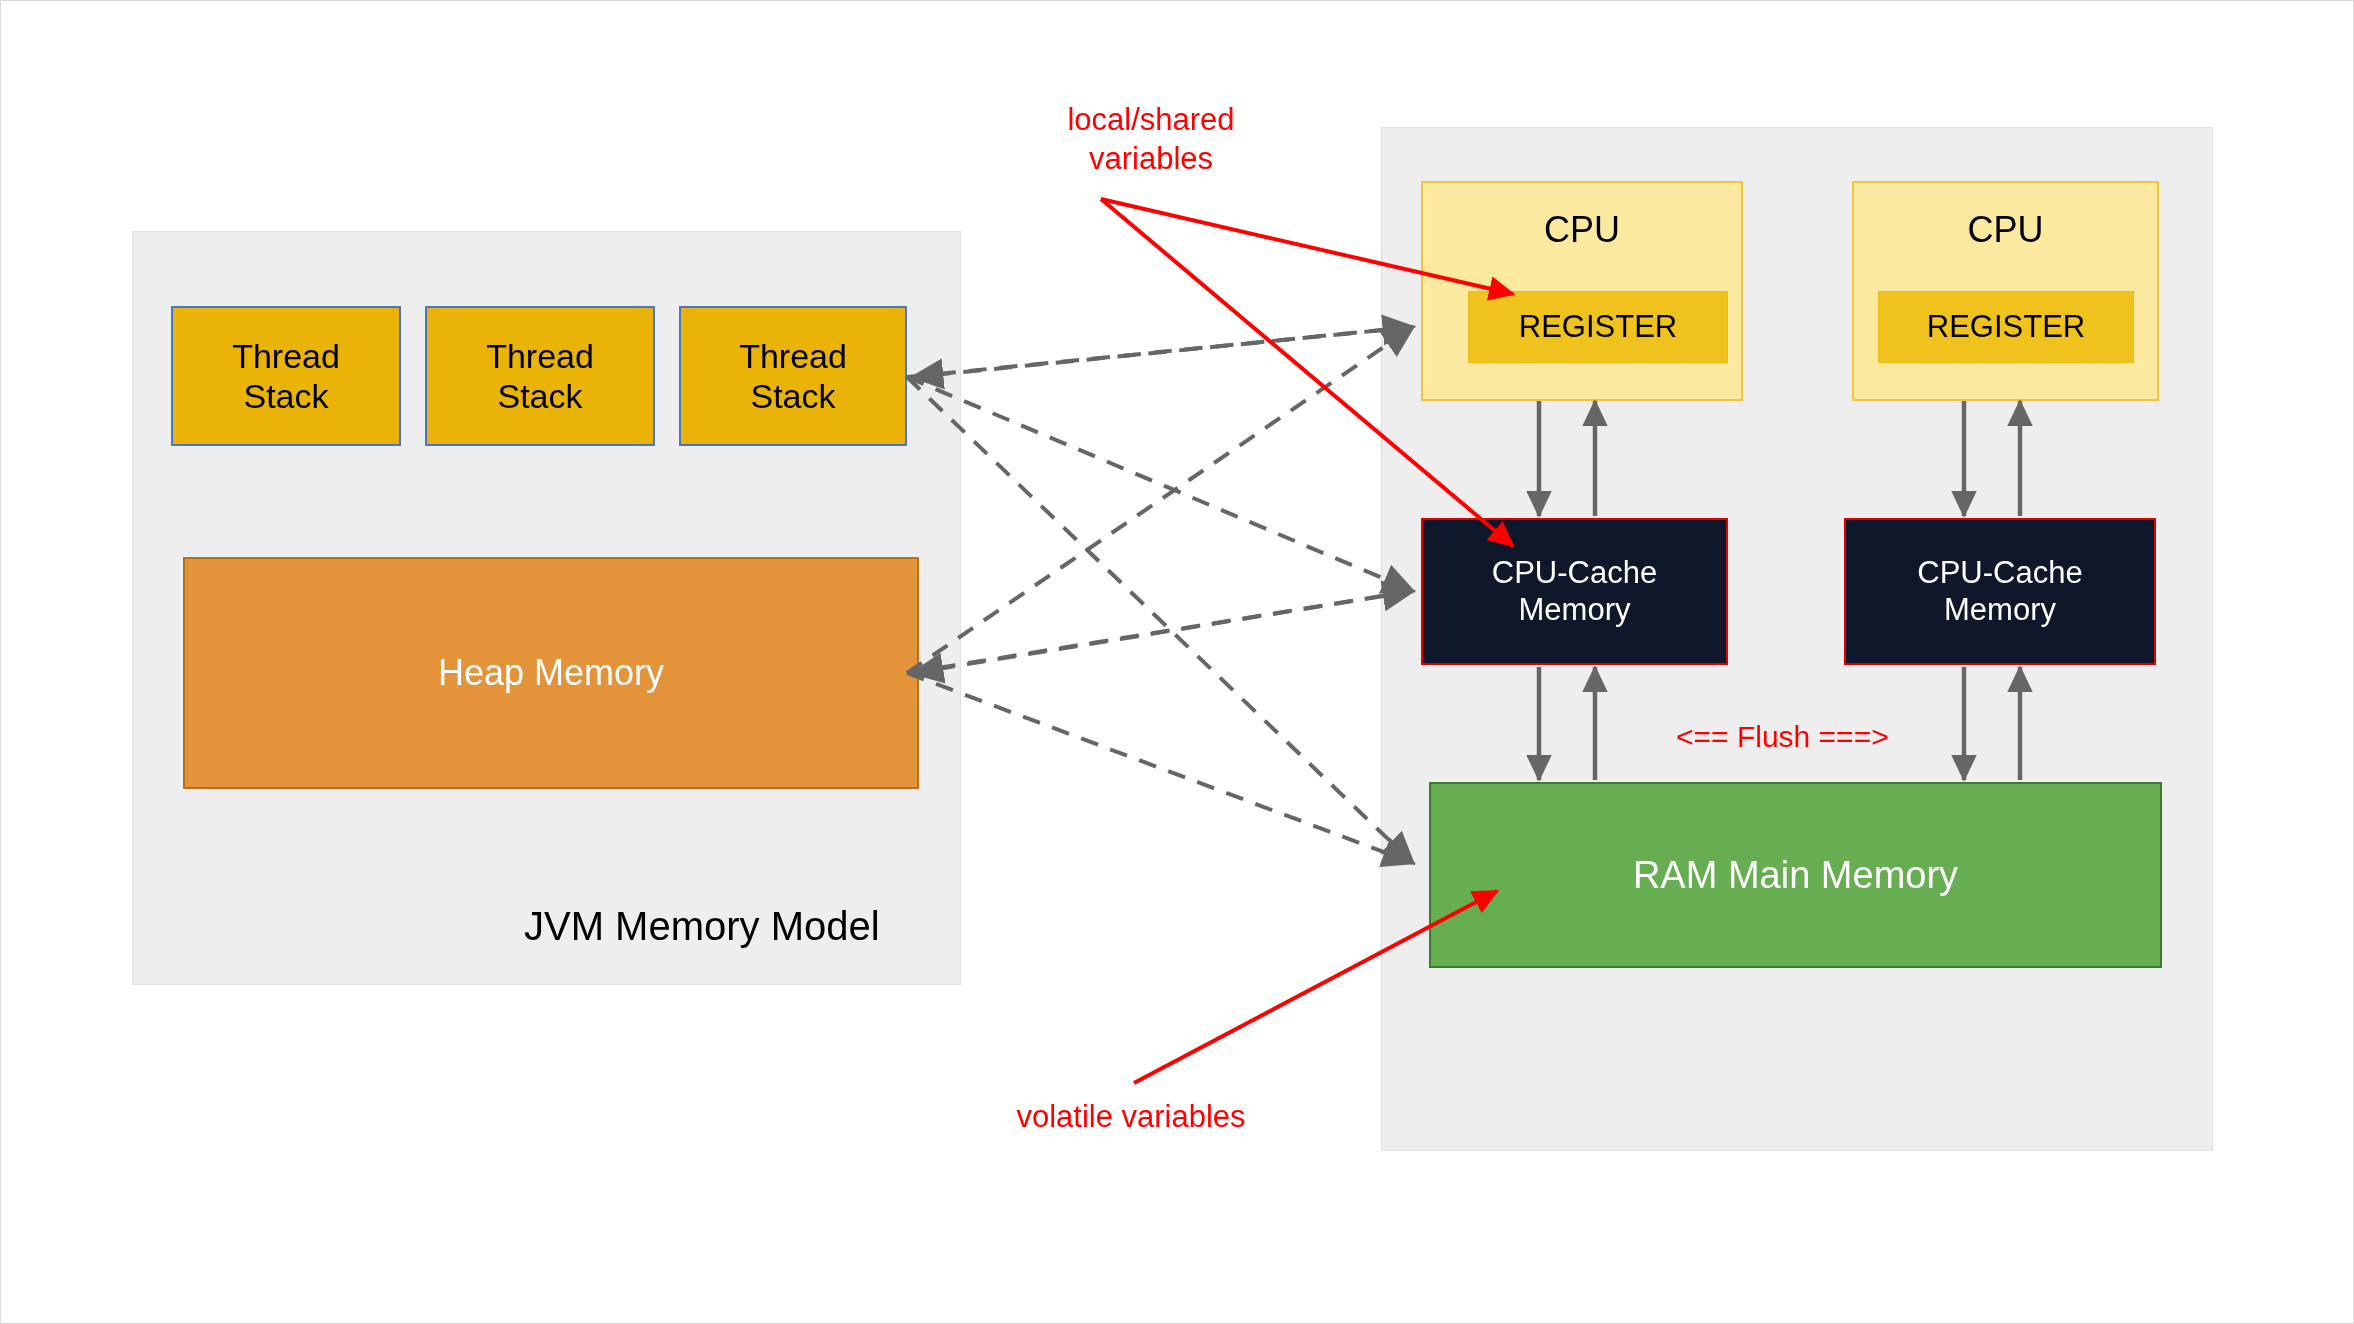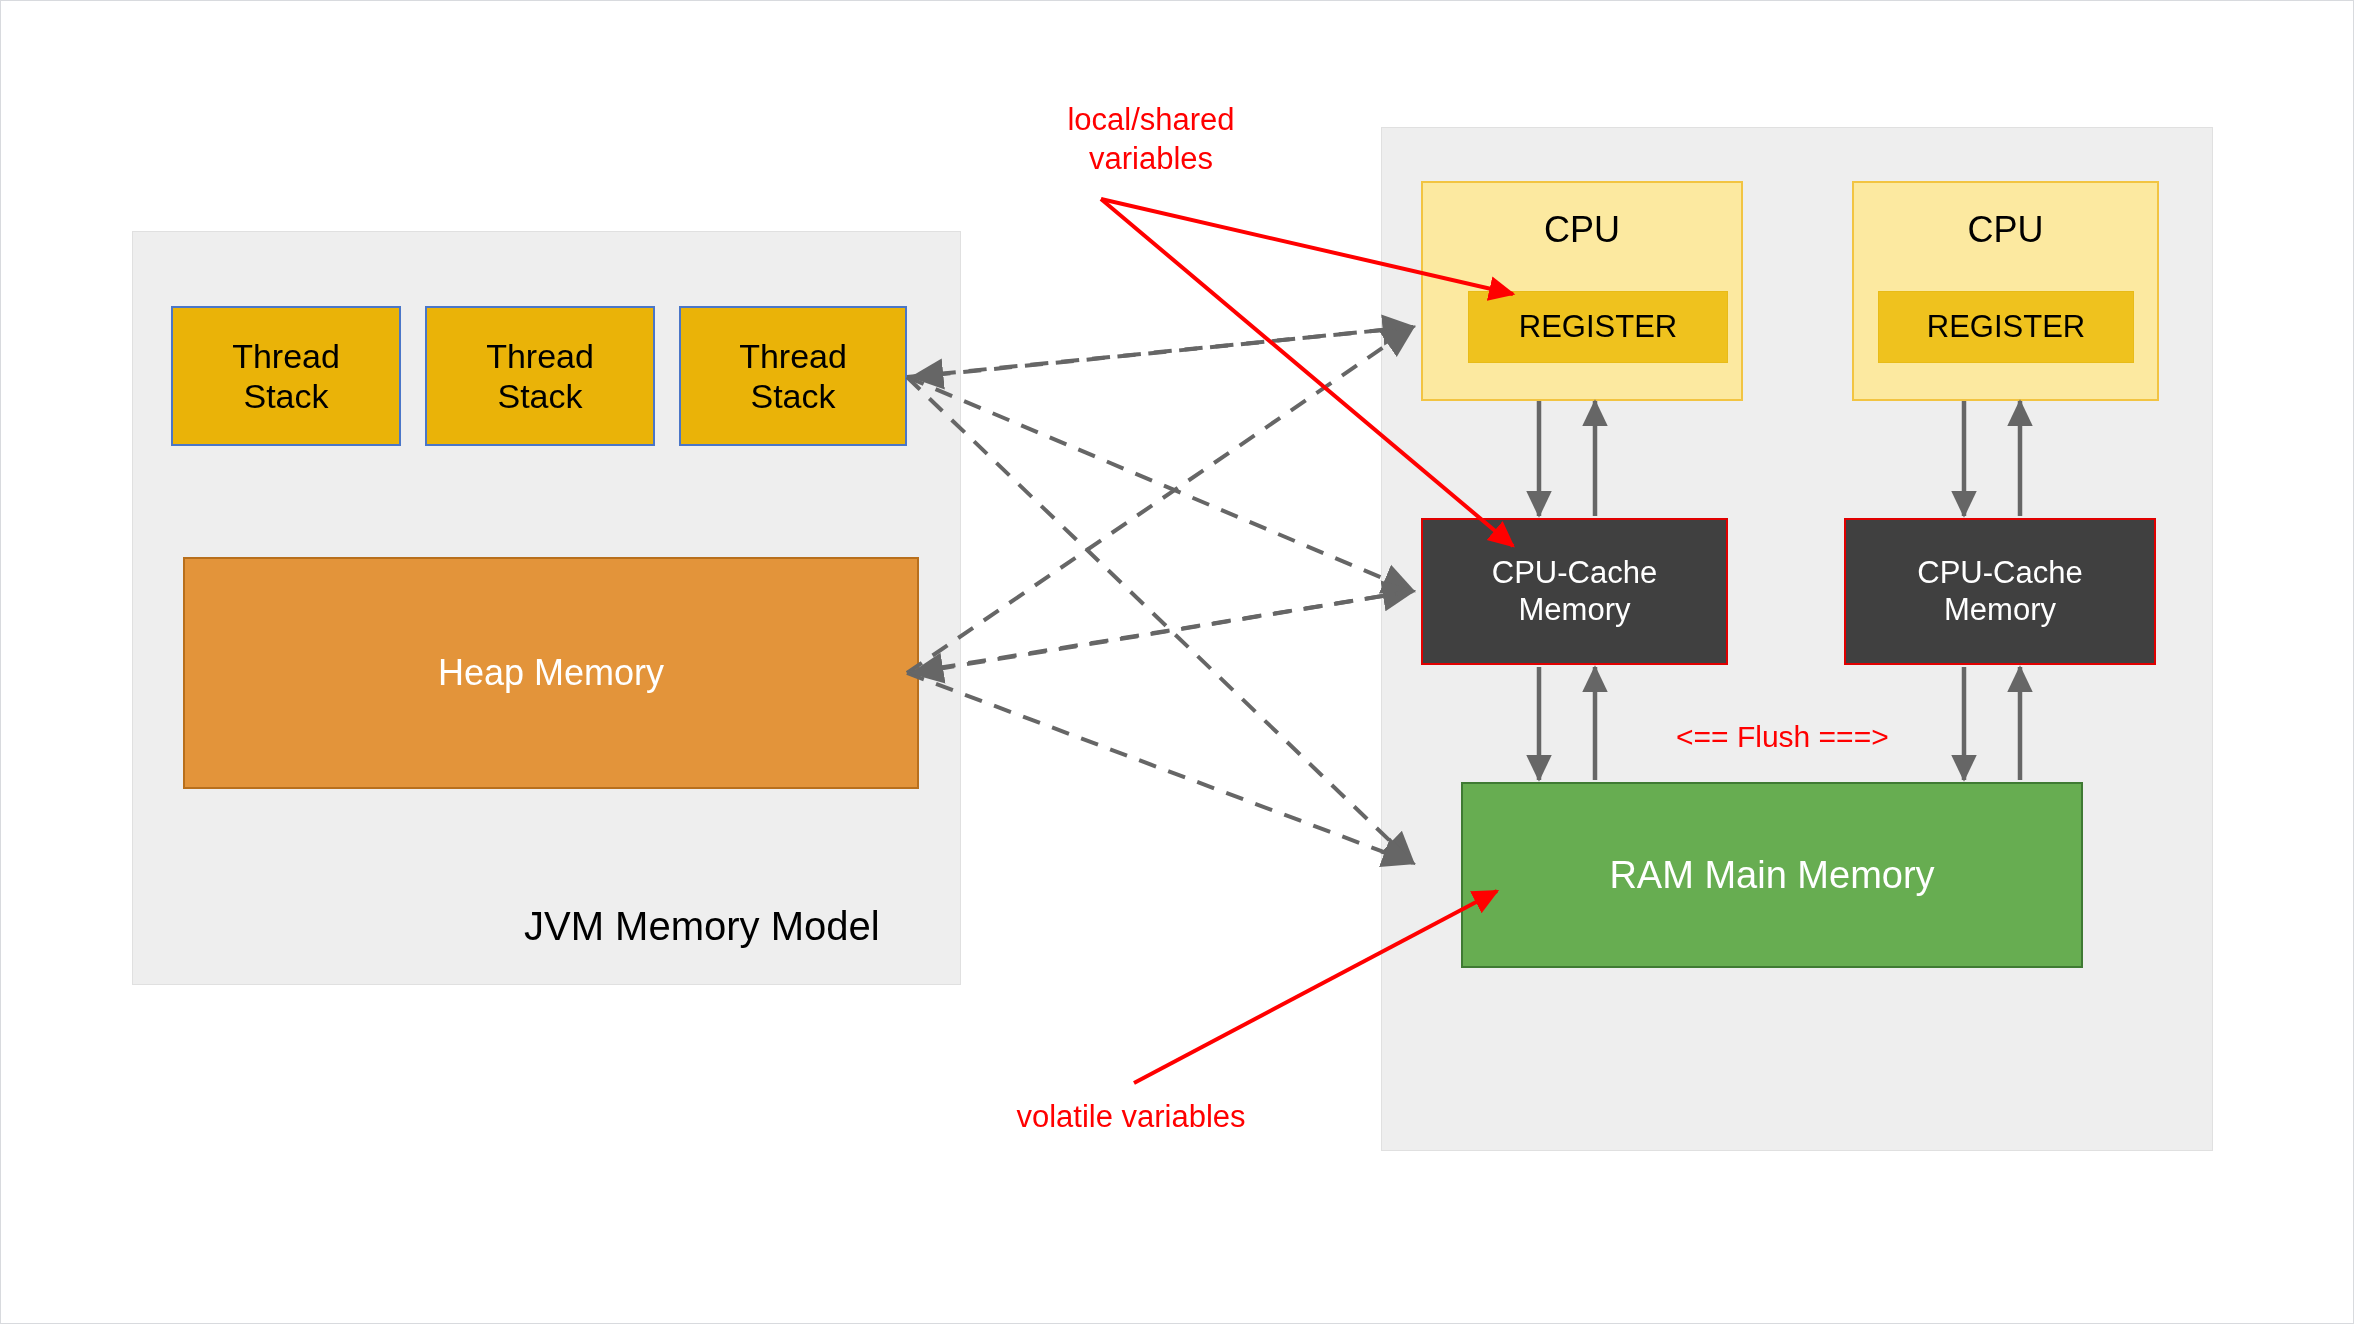--- a/index.html
+++ b/index.html
@@ -12,21 +12,21 @@
 
   .box{position:absolute;box-sizing:border-box;display:flex;align-items:center;
        justify-content:center;text-align:center;line-height:1.18;}
 
   .thread-stack{background:#eab308;border:2px solid #4a76c8;color:#000;font-size:34px;}
   .heap{background:#e3943a;border:2px solid #b86f1c;color:#ffffff;font-size:36px;}
   .cpu{background:#fce9a0;border:2px solid #f2c442;color:#000;font-size:36px;
        align-items:flex-start;padding-top:26px;}
   .register{position:absolute;background:#efc21e;border:1px solid #e8bb18;color:#000;
             font-size:31px;display:flex;align-items:center;justify-content:center;}
-  .cache{background:#404040;border:2px solid #e00000;color:#ffffff;font-size:31px;}
+  .cache{background:#0f172a;border:2px solid #e00000;color:#ffffff;font-size:31px;}
   .ram{background:#67ad51;border:2px solid #3f7a33;color:#ffffff;font-size:38px;}
 
   .annot{position:absolute;color:#ff0000;font-size:31px;text-align:center;
          line-height:1.25;white-space:pre-line;}
   .flush{position:absolute;color:#ff0000;font-size:30px;white-space:nowrap;}
 
   svg.overlay{position:absolute;left:0;top:0;width:2354px;height:1324px;
               pointer-events:none;}
 </style>
 </head>
@@ -54,21 +54,21 @@
   <div class="box cpu" style="left:1420px;top:180px;width:322px;height:220px;">CPU</div>
   <div class="register" style="left:1467px;top:290px;width:258px;height:70px;">REGISTER</div>
   <div class="box cache" style="left: 1420px; top: 517px; width: 307px; height: 147px; white-space: pre-line;">CPU-Cache
 Memory</div>
 
   <div class="box cpu" style="left:1851px;top:180px;width:307px;height:220px;">CPU</div>
   <div class="register" style="left:1877px;top:290px;width:254px;height:70px;">REGISTER</div>
   <div class="box cache" style="left: 1843px; top: 517px; width: 312px; height: 147px; white-space: pre-line;">CPU-Cache
 Memory</div>
 
-  <div class="box ram" style="left:1460px;top:781px;width:622px;height:186px;">RAM Main Memory</div>
+  <div class="box ram" style="left:1428px;top:781px;width:733px;height:186px;">RAM Main Memory</div>
 
   <div class="flush" style="left:1675px;top:719px;">&lt;== Flush ===&gt;</div>
 
 
   <div class="annot" style="left: 1010px; top: 100px; width: 280px; white-space: pre-line;">local/shared
 variables</div>
 
   <div class="annot" style="left:1000px;top:1097px;width:260px;">volatile variables</div>
 
   <svg class="overlay" viewBox="0 0 2354 1324">

